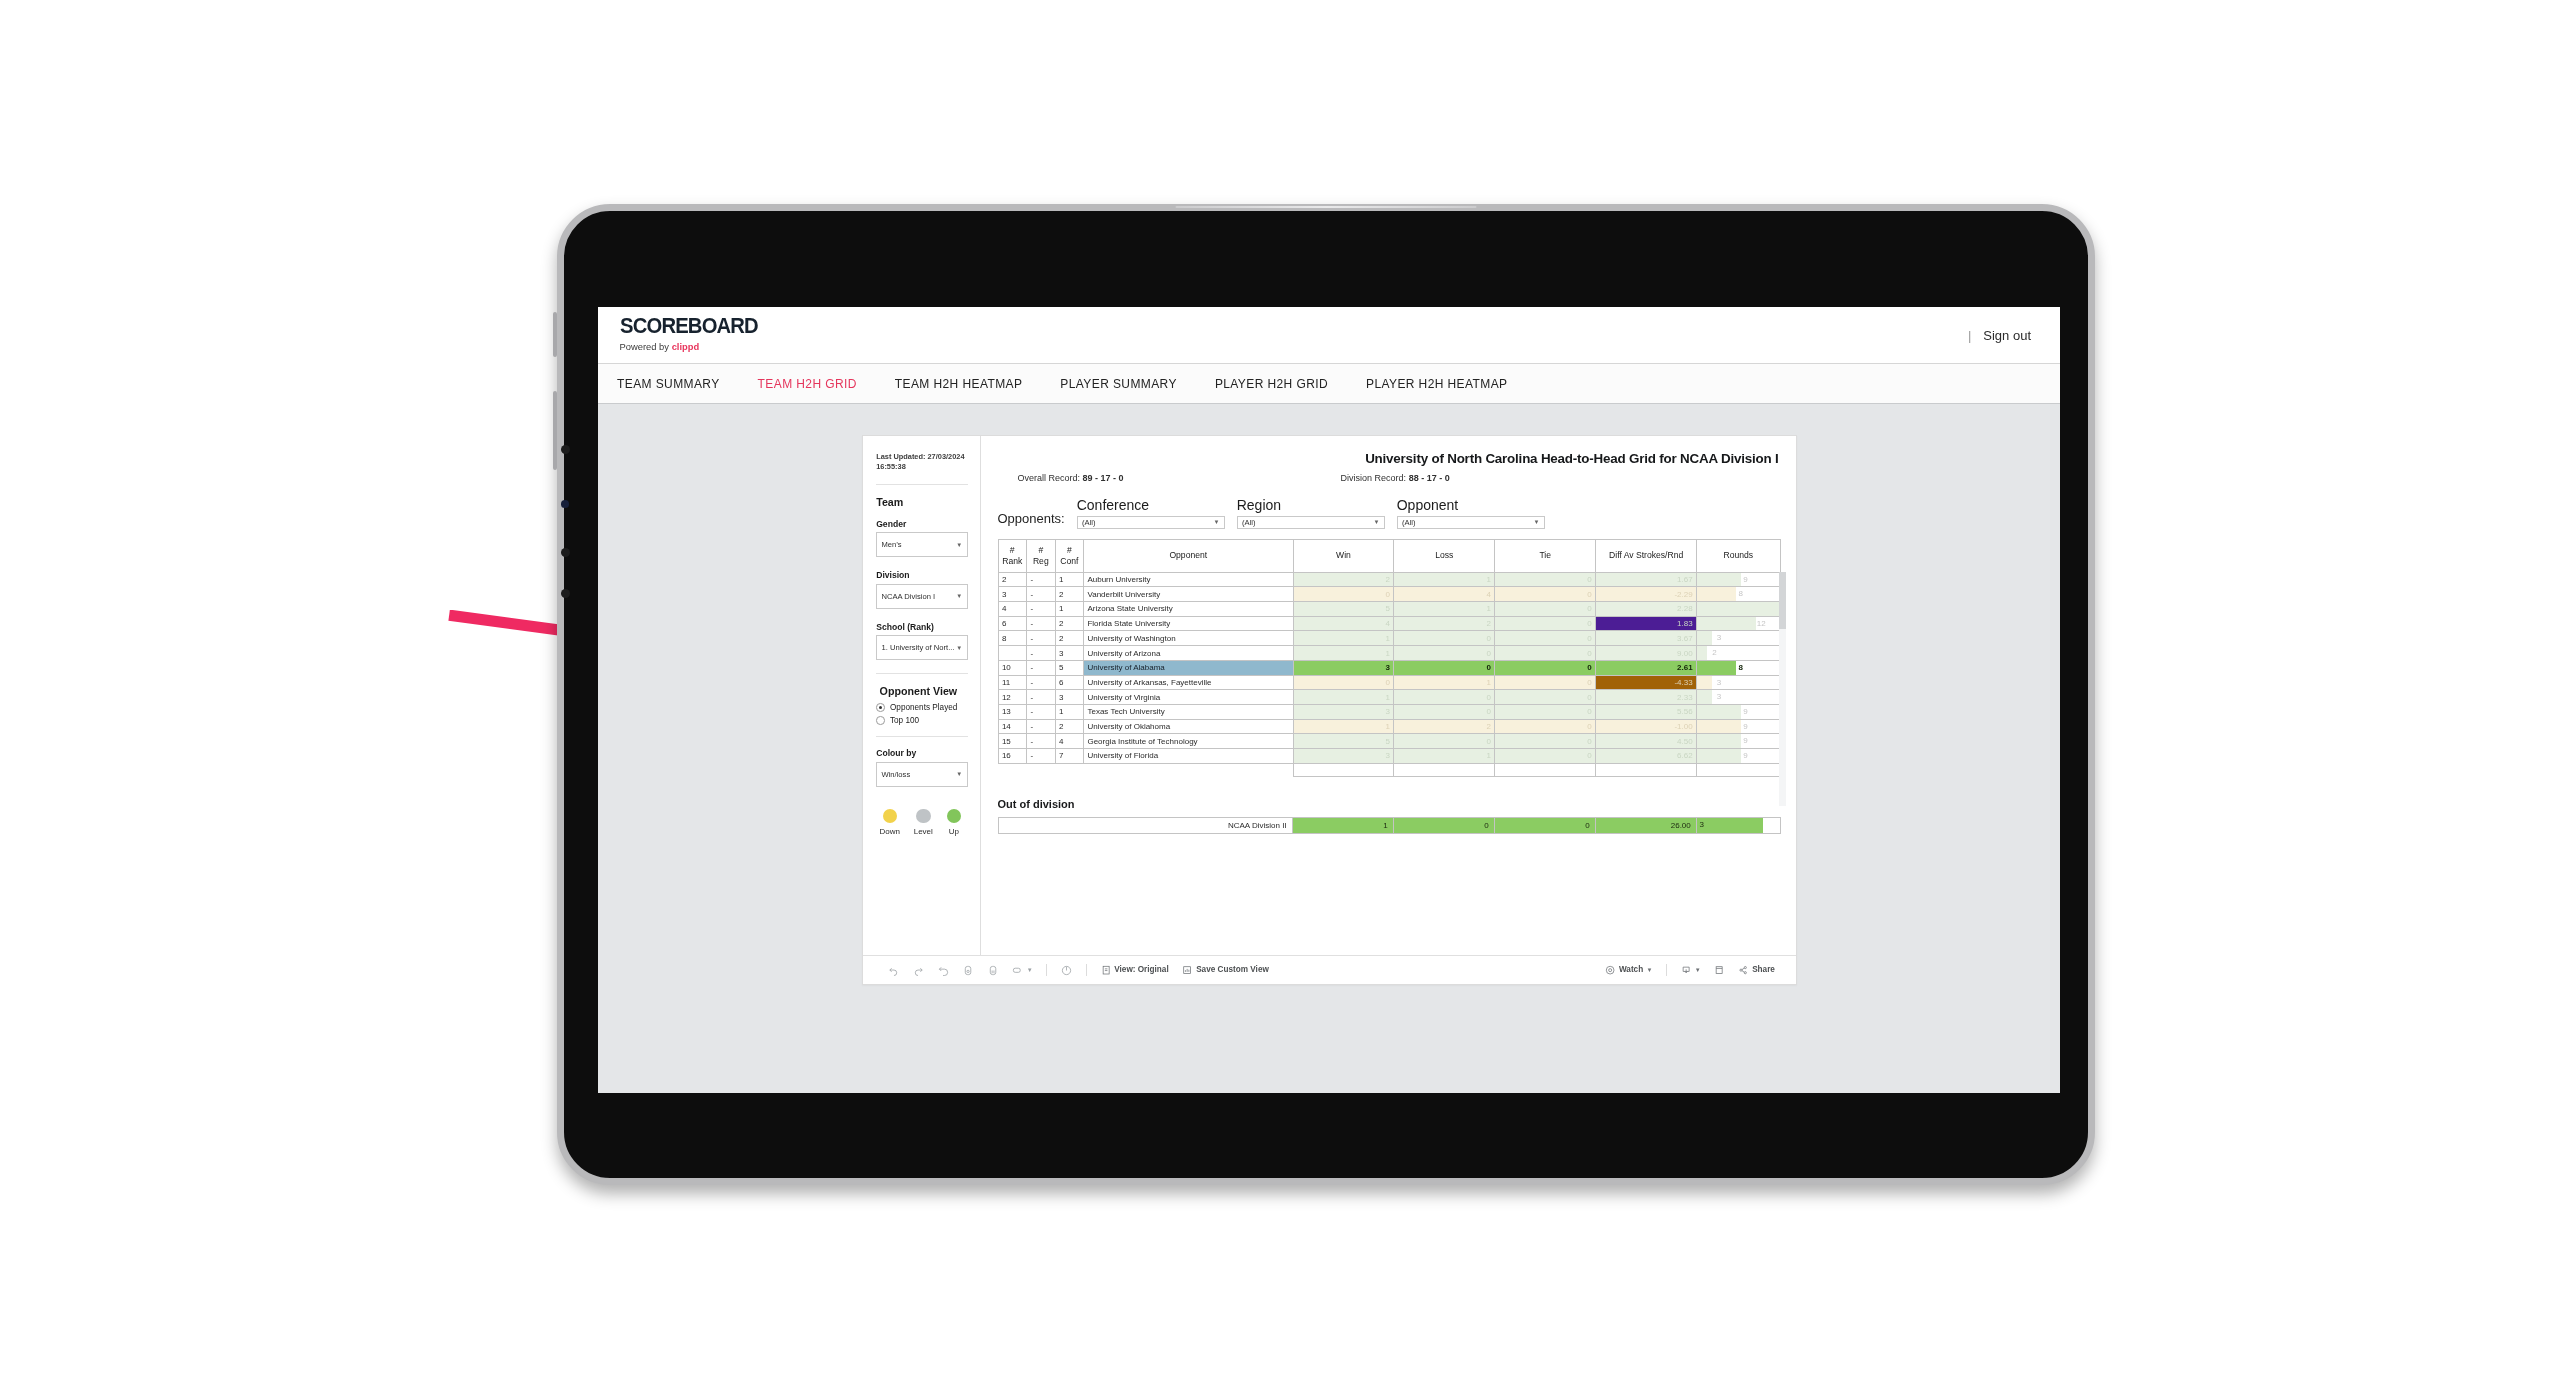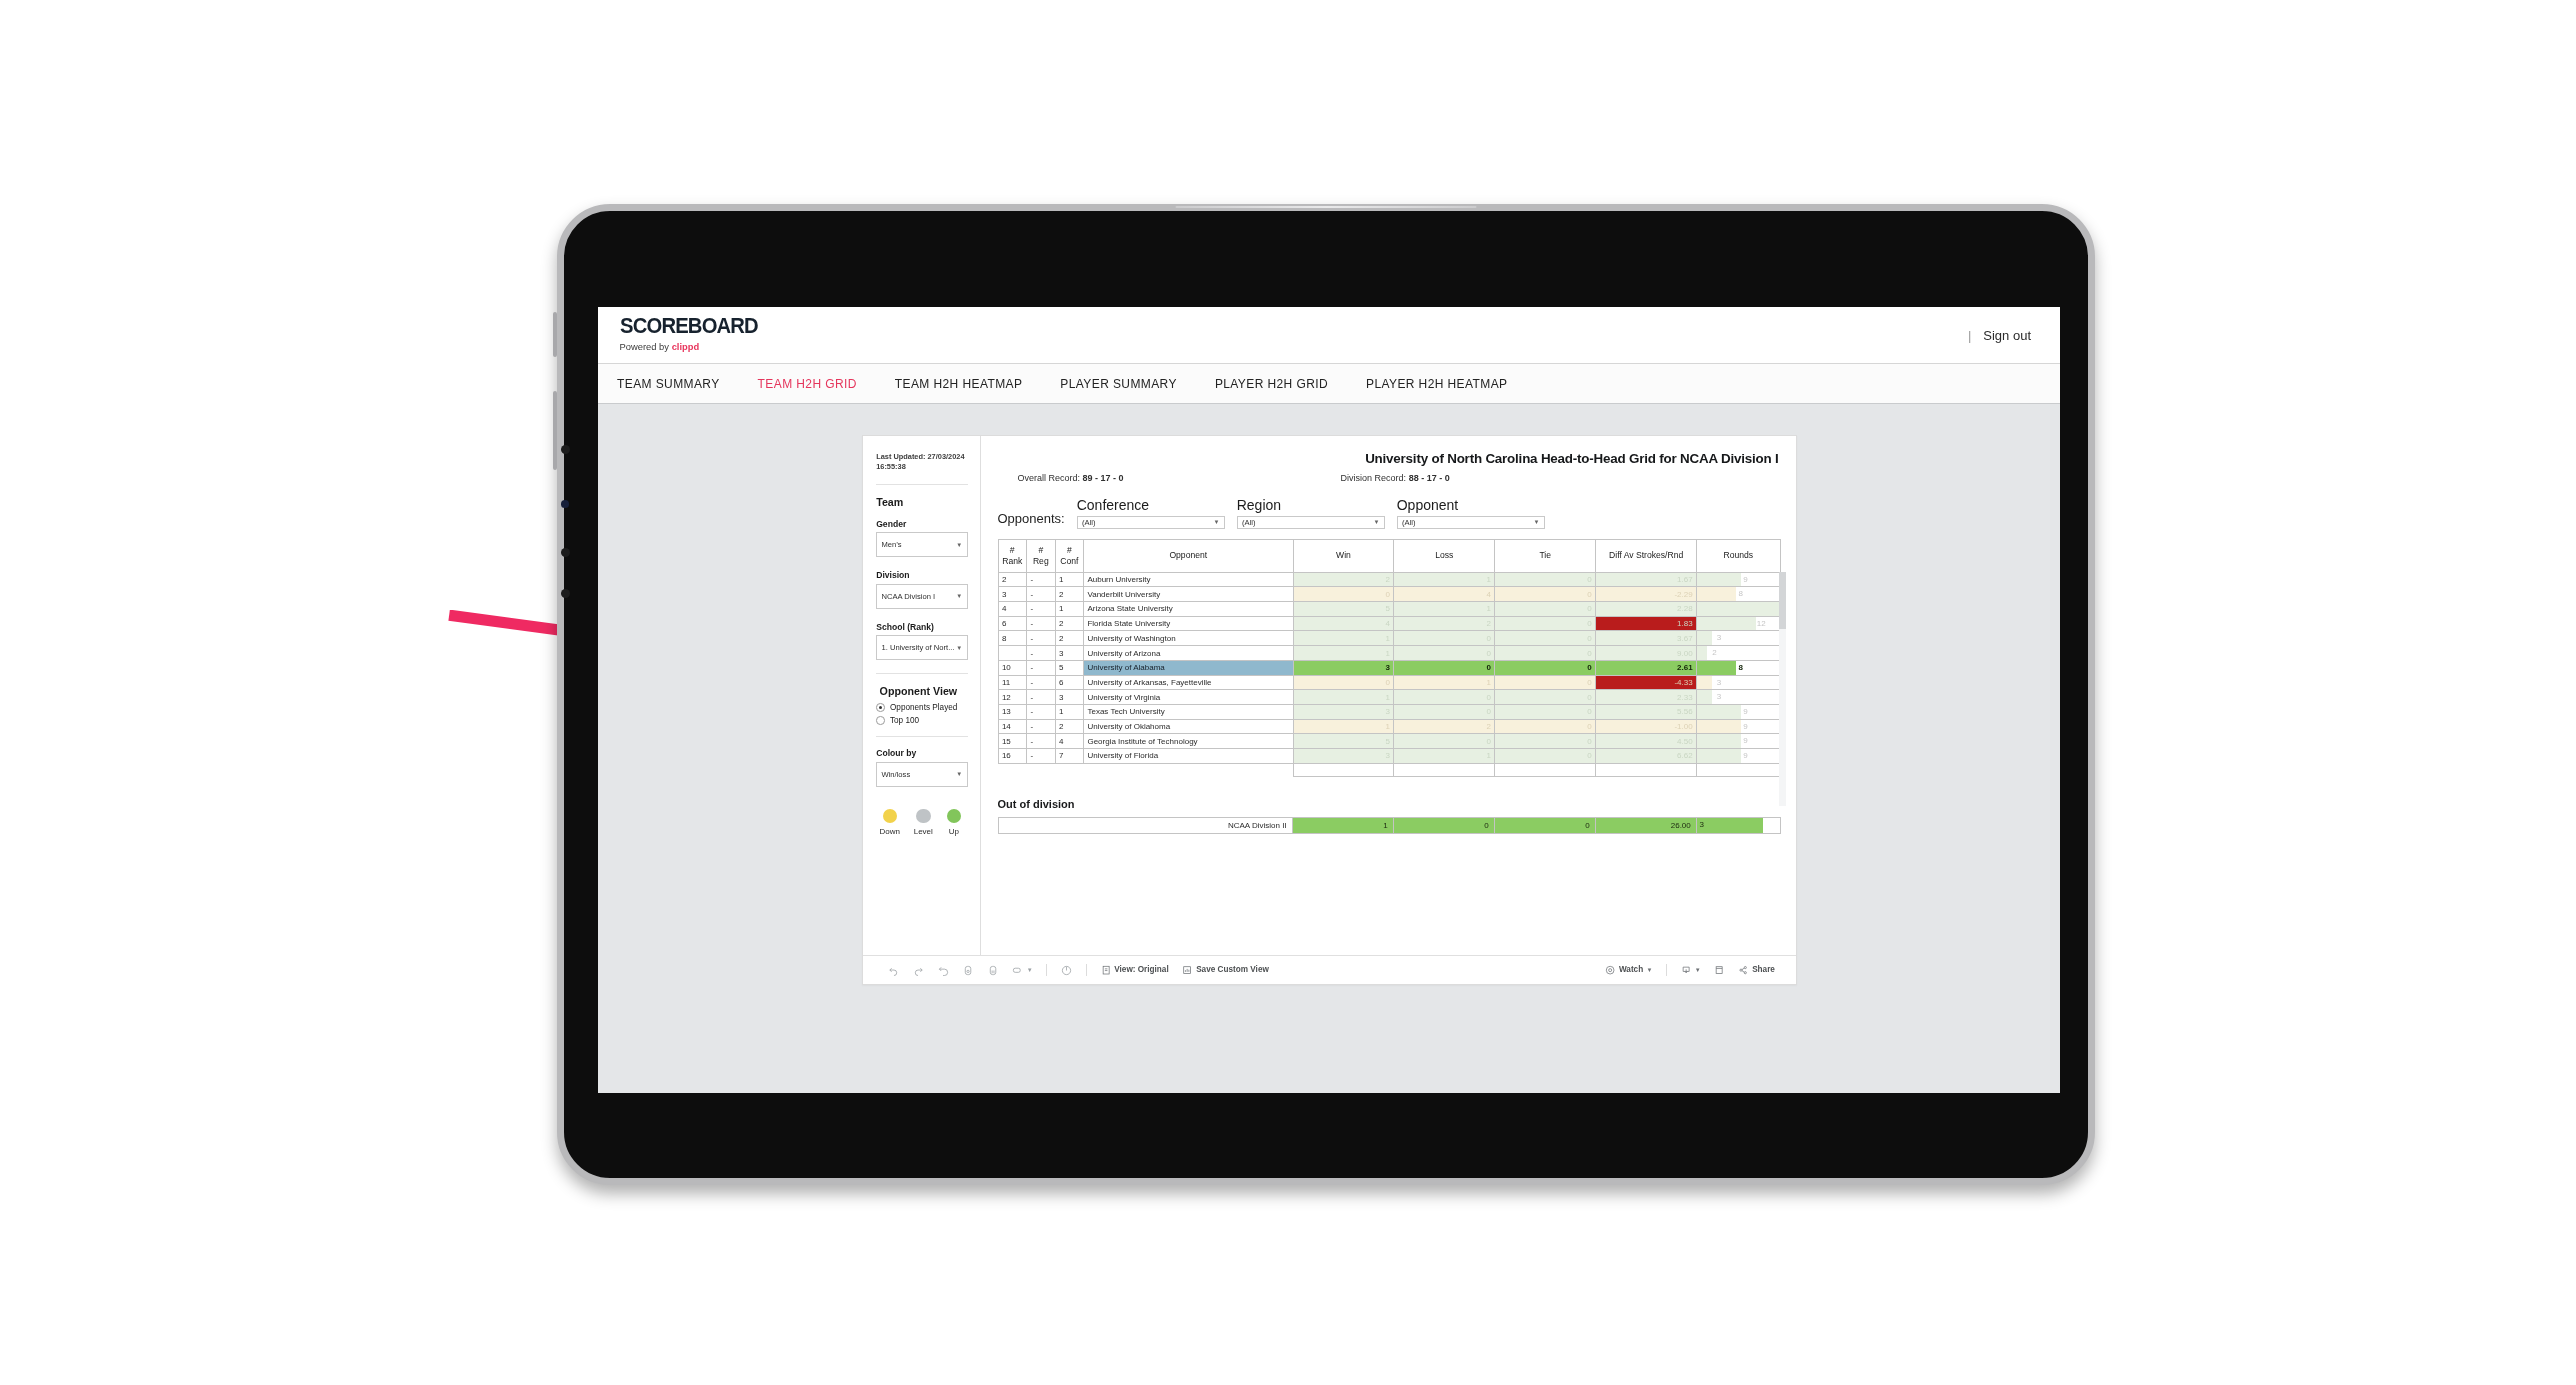--- a/index.html
+++ b/index.html
@@ -452,21 +452,21 @@
                         </td>
                       </tr>
                       <tr class="dim">
                         <td class="c-rank">6</td>
                         <td class="c-reg">-</td>
                         <td class="c-conf">2</td>
                         <td class="c-opp">Florida State University</td>
                         <td class="c-num" style="background:#e7f0e2">4</td>
                         <td class="c-num" style="background:#e7f0e2">2</td>
                         <td class="c-num" style="background:#e7f0e2">0</td>
-                        <td class="c-num" style="background:#b91c1c">1.83</td>
+                        <td class="c-num" style="background:#4c1d95">1.83</td>
                         <td class="c-rounds">
                           <span class="bar" style="width:71%;background:#e7f0e2;"></span>
                           <span class="val" style="margin-left:71%;">12</span>
                         </td>
                       </tr>
                       <tr class="dim">
                         <td class="c-rank">8</td>
                         <td class="c-reg">-</td>
                         <td class="c-conf">2</td>
                         <td class="c-opp">University of Washington</td>
@@ -508,21 +508,21 @@
                         </td>
                       </tr>
                       <tr class="dim neg">
                         <td class="c-rank">11</td>
                         <td class="c-reg">-</td>
                         <td class="c-conf">6</td>
                         <td class="c-opp">University of Arkansas, Fayetteville</td>
                         <td class="c-num" style="background:#f8f1dc">0</td>
                         <td class="c-num" style="background:#f8f1dc">1</td>
                         <td class="c-num" style="background:#f8f1dc">0</td>
-                        <td class="c-num" style="background:#b91c1c">-4.33</td>
+                        <td class="c-num" style="background:#a16207">-4.33</td>
                         <td class="c-rounds">
                           <span class="bar" style="width:18%;background:#f8f1dc;"></span>
                           <span class="val" style="margin-left:18%;">3</span>
                         </td>
                       </tr>
                       <tr class="dim">
                         <td class="c-rank">12</td>
                         <td class="c-reg">-</td>
                         <td class="c-conf">3</td>
                         <td class="c-opp">University of Virginia</td>

